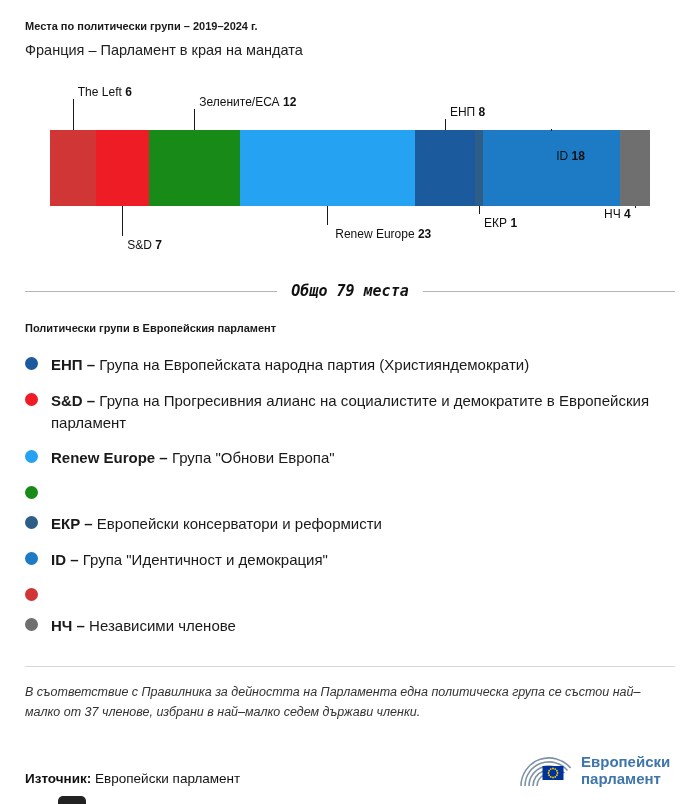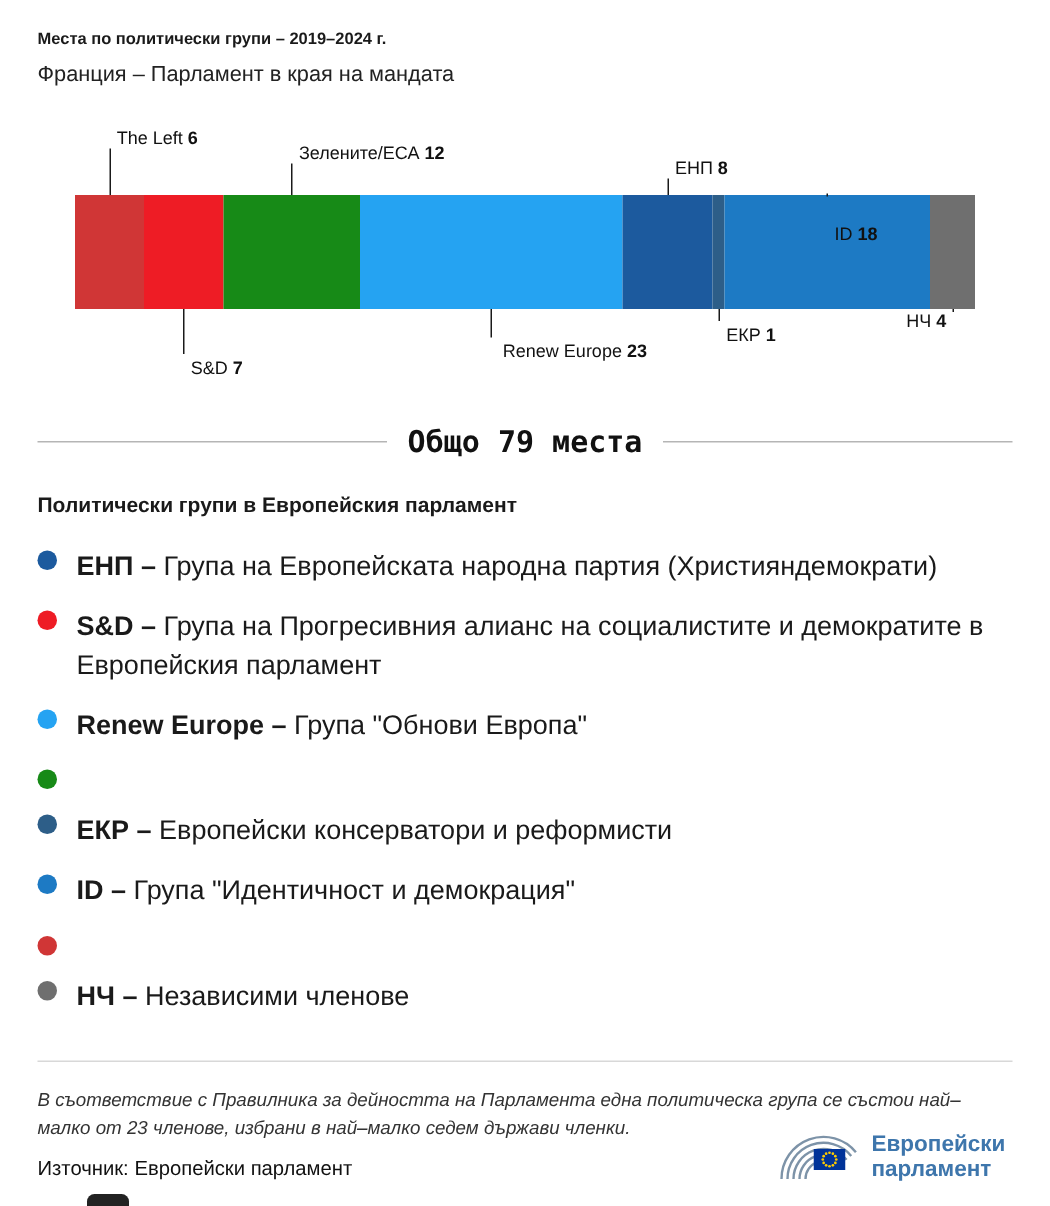--- a/index.html
+++ b/index.html
@@ -18,36 +18,36 @@
   .chart-region { position:relative; height:190px; margin-top:4px; }
   .stacked-bar { position:absolute; left:25px; right:25px; top:58px; height:76px; display:flex; }
   .segment { height:100%; }
   .callout-line { position:absolute; width:1px; background:#1a1a1a; }
   .callout-label { position:absolute; font-size:12px; white-space:nowrap; color:#111; }
   .callout-label b { font-weight:bold; }
 
   
   .total-row { display:flex; align-items:center; gap:14px; margin-top:20px; }
   .total-rule { flex:1; height:1px; background:#b5b5b5; }
-  .total-label { font-family:"DejaVu Sans Mono", monospace; font-weight:bold; font-size:20px; color:#111; }
+  .total-label { font-family:"DejaVu Sans Mono", monospace; font-weight:bold; font-size:15px; color:#111;font-style:italic; }
 
   
-  .legend-heading { font-size:14px; font-weight:bold; margin:22px 0 20px 0; }
-  .legend-item { display:flex; gap:13px; margin-bottom:14px; font-size:18px; line-height:1.45; }
+  .legend-heading { font-size:11px; font-weight:bold; margin:22px 0 20px 0; }
+  .legend-item { display:flex; gap:13px; margin-bottom:14px; font-size:15px; line-height:1.45; }
   .legend-dot { width:13px; height:13px; border-radius:50%; flex:none; margin-top:3px; }
   .legend-text b { font-weight:bold; }
 
   .divider { height:1px; background:#d8d8d8; margin:30px 0 16px 0; }
 
   .footnote { font-style:italic; font-size:12.5px; color:#333; line-height:1.55; max-width:655px; }
 
   .bottom-row { position:absolute; left:25px; right:25px; bottom:12px;
                 display:flex; justify-content:space-between; align-items:flex-end; }
   .source { font-size:13.5px; color:#111; padding-bottom:6px; }
-  .source b { font-weight:normal; }
+  .source b { font-weight:bold; }
   .ep-logo { display:block; }
 
   .edge-artifact { position:absolute; left:58px; bottom:0; width:28px; height:8px;
                    background:#222; border-radius:5px 5px 0 0; }
 </style>
 </head>
 <body>
 
 <div class="page">
 
@@ -119,21 +119,21 @@
         <span class="legend-dot" style="background: rgb(208, 54, 54);"></span>
       </div>
       <div class="legend-item">
         <span class="legend-dot" style="background: rgb(111, 111, 111);"></span>
         <div class="legend-text"><b>НЧ – </b><span>Независими членове</span></div>
       </div>
     </div>
 
   <div class="divider"></div>
 
-  <div class="footnote">В съответствие с Правилника за дейността на Парламента една политическа група се състои най–малко от 23 членове, избрани в най–малко седем държави членки.</div>
+  <div class="footnote">В съответствие с Правилника за дейността на Парламента една политическа група се състои най–малко от 37 членове, избрани в най–малко седем държави членки.</div>
 
   <div class="bottom-row">
     <div class="source">
       <b>Източник:</b>
       <span>Европейски парламент</span>
     </div>
 
     <svg class="ep-logo" width="172" height="52" viewBox="0 0 172 52" xmlns="http://www.w3.org/2000/svg">
       <g stroke="#7d93a8" stroke-width="1.6" fill="none">
         <path d="M34,46 A12,12 0 0 1 55.2,38.3"></path>

